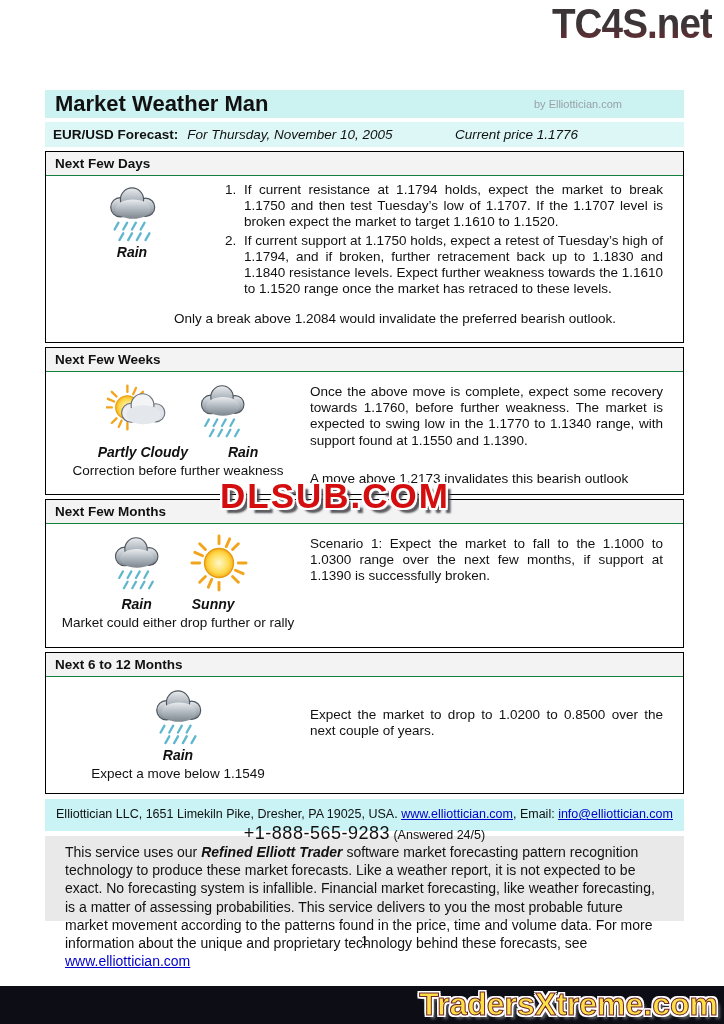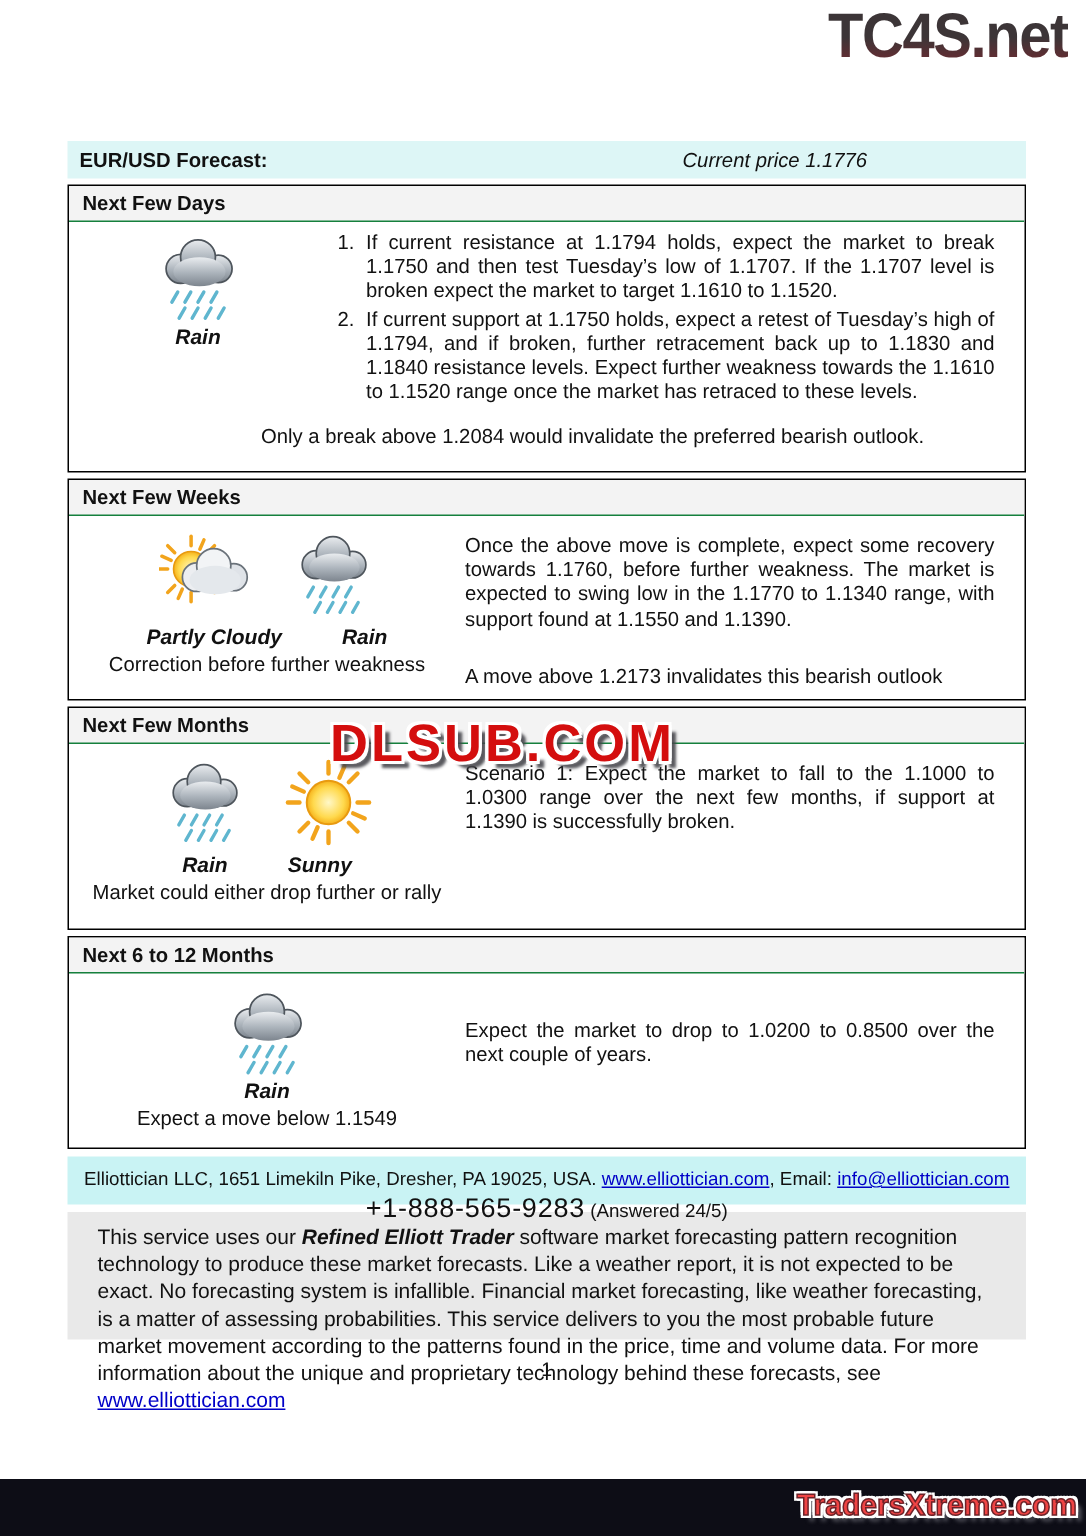--- a/index.html
+++ b/index.html
@@ -55,21 +55,21 @@
   .phone { font-size:18px; letter-spacing:.5px; }
   .phone-note { font-size:12.5px; }
 
   .disclaimer { margin-top:5px; background:#e9e9e9; padding:7px 20px; font-size:14px; line-height:1.3; height:85px; }
   .product-name { font-weight:bold; font-style:italic; }
 
   .page-number { text-align:center; font-size:13px; margin-top:12px; }
 
   .bottom-band { position:absolute; left:0; bottom:0; width:724px; height:38px; background:#0d0d16; }
   .tx-logo { position:absolute; right:6px; top:50%; transform:translateY(-52%);
-             font-size:20px; font-weight:bold; letter-spacing:0px; color:#ef4444;
+             font-size:32px; font-weight:bold; letter-spacing:0px; color:#fde047;
              -webkit-text-stroke:1px #6d2228;
              text-shadow:-2px -2px 0 #fff, 2px -2px 0 #fff, -2px 2px 0 #fff, 2px 2px 0 #fff,
                           0 -2px 0 #fff, 0 2px 0 #fff, -2px 0 0 #fff, 2px 0 0 #fff,
                           4px 4px 3px rgba(110,110,120,.85); }
 
   .dlsub { position:absolute; left:220px; top:476px; font-family:Liberation Sans, sans-serif; font-weight:bold;
            font-size:35px; letter-spacing:2px; color:#d40e0e;
            text-shadow:-2px -2px 0 #fff, 2px -2px 0 #fff, -2px 2px 0 #fff, 2px 2px 0 #fff,
                         0 -2px 0 #fff, 0 2px 0 #fff, -2px 0 0 #fff, 2px 0 0 #fff,
                         5px 5px 2px rgba(70,70,75,.9); }
@@ -141,23 +141,28 @@
     </g>
   </defs>
 </svg>
 
 <div id="page">
 
   <div class="tc4s">TC4S.net</div>
 
   <div class="content">
 
+    <div class="title-bar">
+      <h1>Market Weather Man</h1>
+      <span class="byline">by Elliottician.com</span>
+    </div>
 
     <div class="forecast-bar">
       <span class="forecast-label">EUR/USD Forecast:</span>
+      <span class="forecast-date">For Thursday, November 10, 2005</span>
       <span class="forecast-price">Current price 1.1776</span>
     </div>
 
     <div class="section s1 heights-s1">
       <div class="sec-head">Next Few Days</div>
       <div class="sec-body">
         <div class="left-col">
           <div class="icon-row">
             <span>
                 <svg width="58" height="60" viewBox="0 0 60 62">

